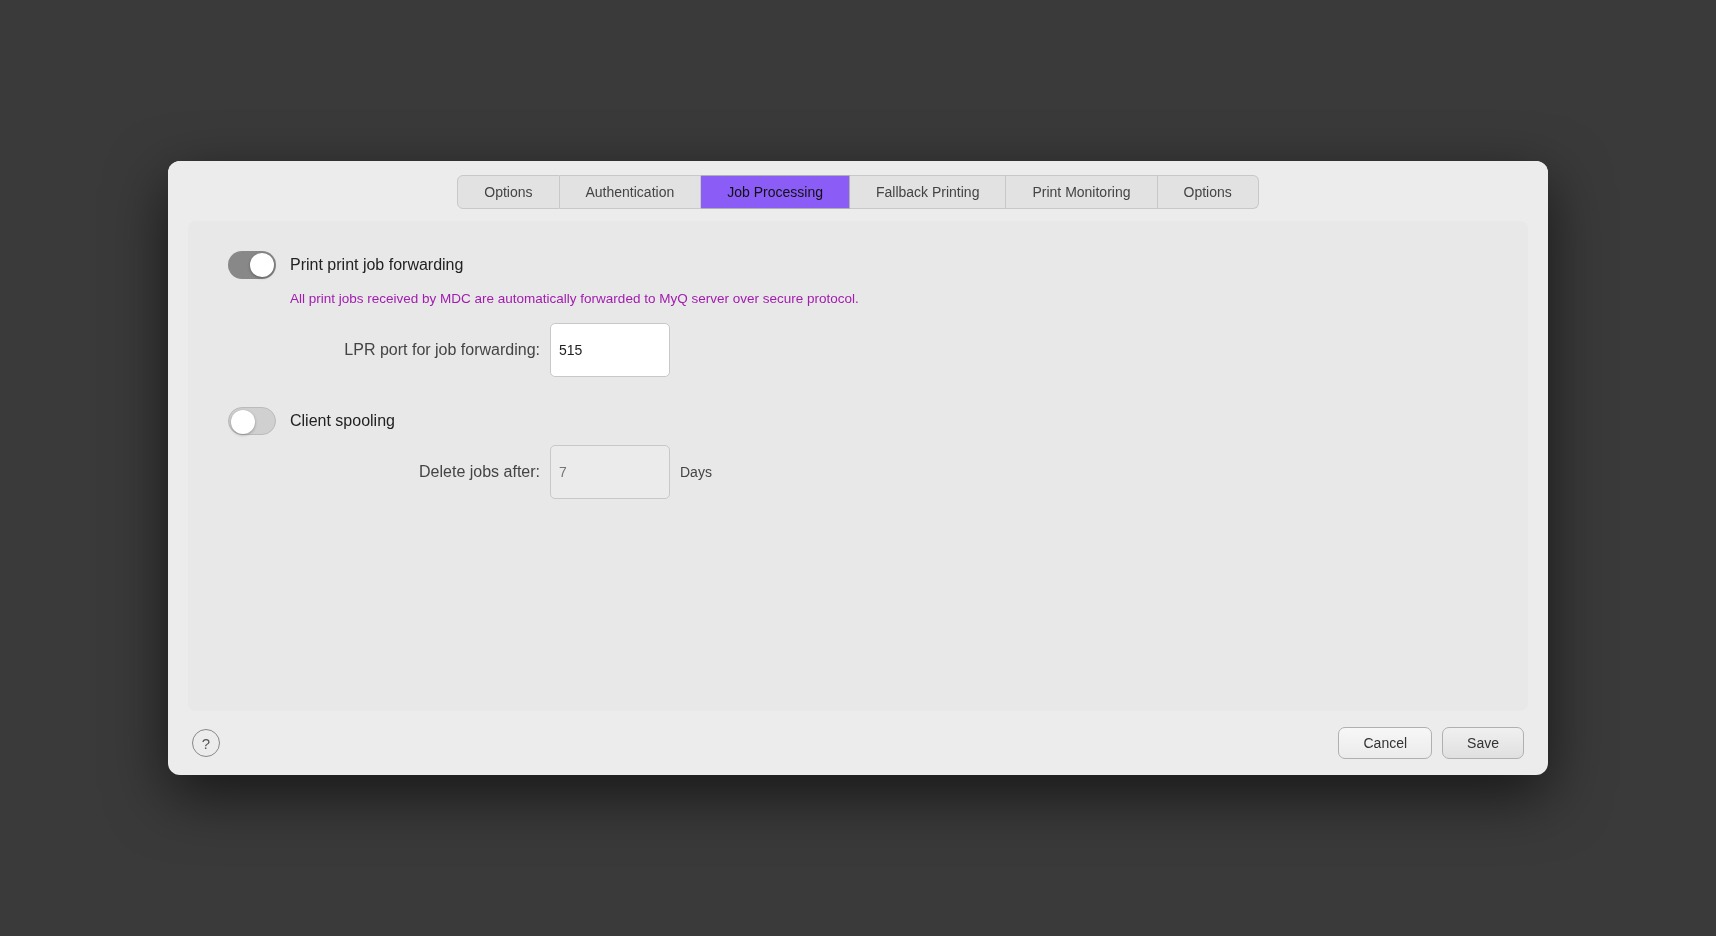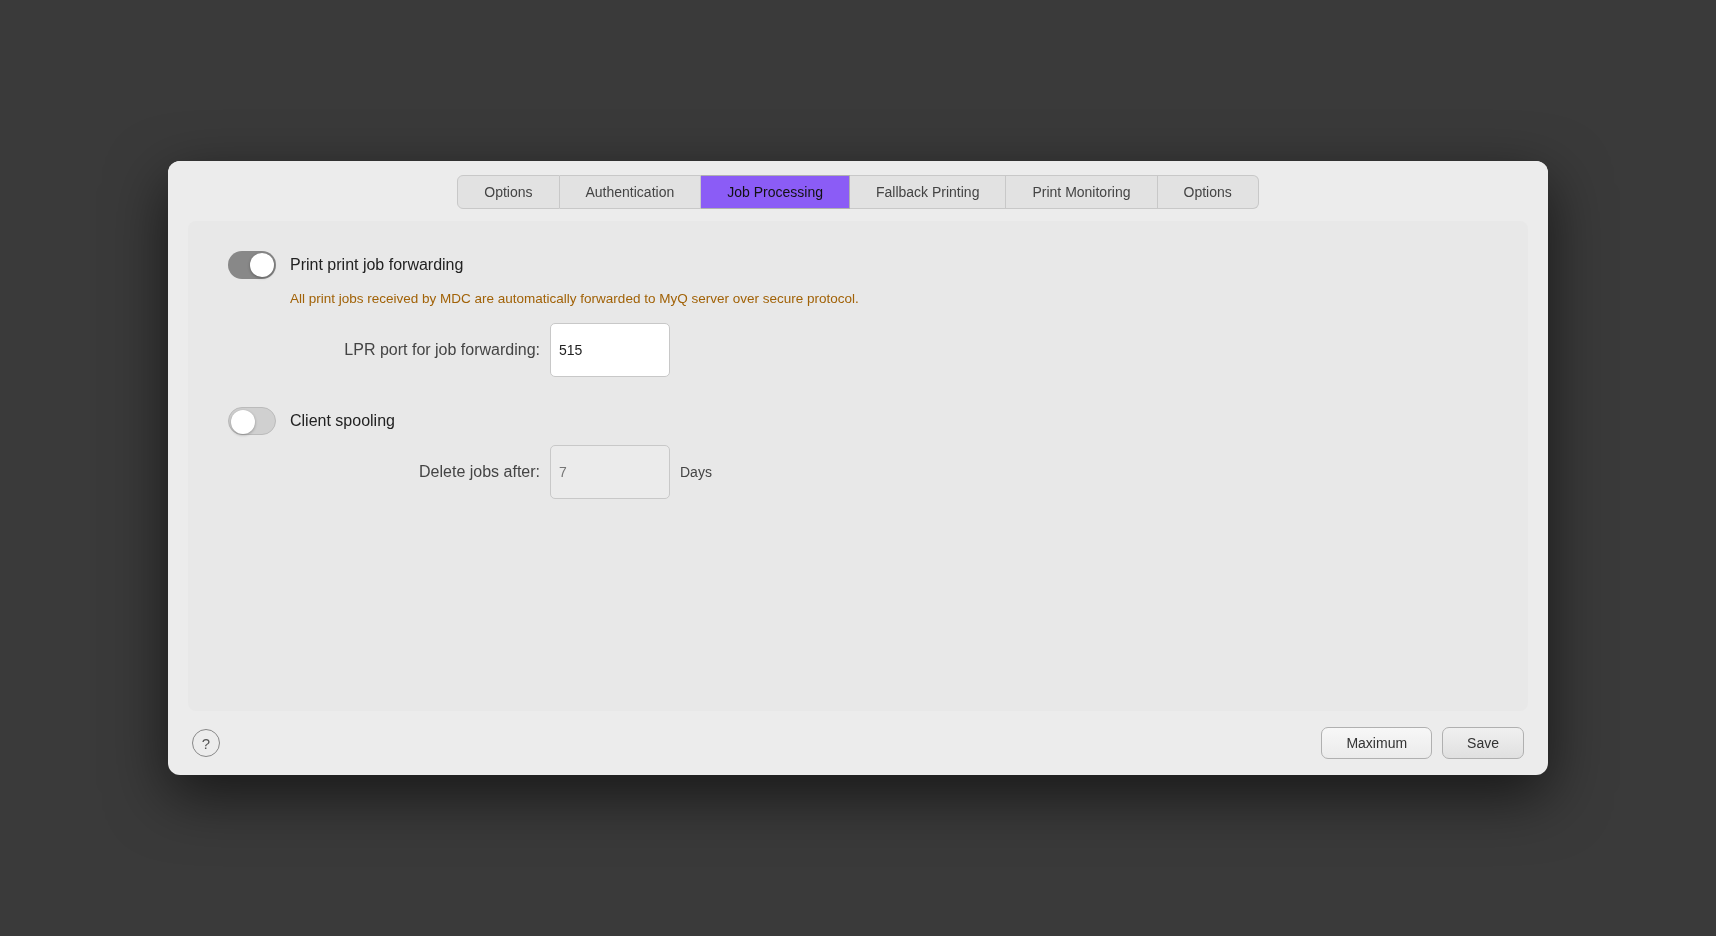--- a/index.html
+++ b/index.html
@@ -154,21 +154,21 @@
 
     .toggle.on .toggle-knob {
       left: 22px;
     }
     .toggle.off .toggle-knob {
       left: 2px;
     }
 
     .description {
       font-size: 13.5px;
-      color: #a16207;
+      color: #a21caf;
       line-height: 1.5;
       margin-left: 62px;
       margin-bottom: 14px;
       max-width: 680px;
     }
 
     .field-row {
       display: flex;
       align-items: center;
       gap: 10px;
@@ -295,18 +295,18 @@
         <input class="field-input" type="text" placeholder="7" disabled="" style="">
         <span class="field-unit">Days</span>
       </div>
     </div>
 
   </div>
 
   <div class="bottom-bar">
     <button class="help-btn">?</button>
     <div class="btn-group">
-      <button class="btn btn-cancel">Maximum</button>
+      <button class="btn btn-cancel">Cancel</button>
       <button class="btn btn-save">Save</button>
     </div>
   </div>
 
 </div>
 
 </body></html>

